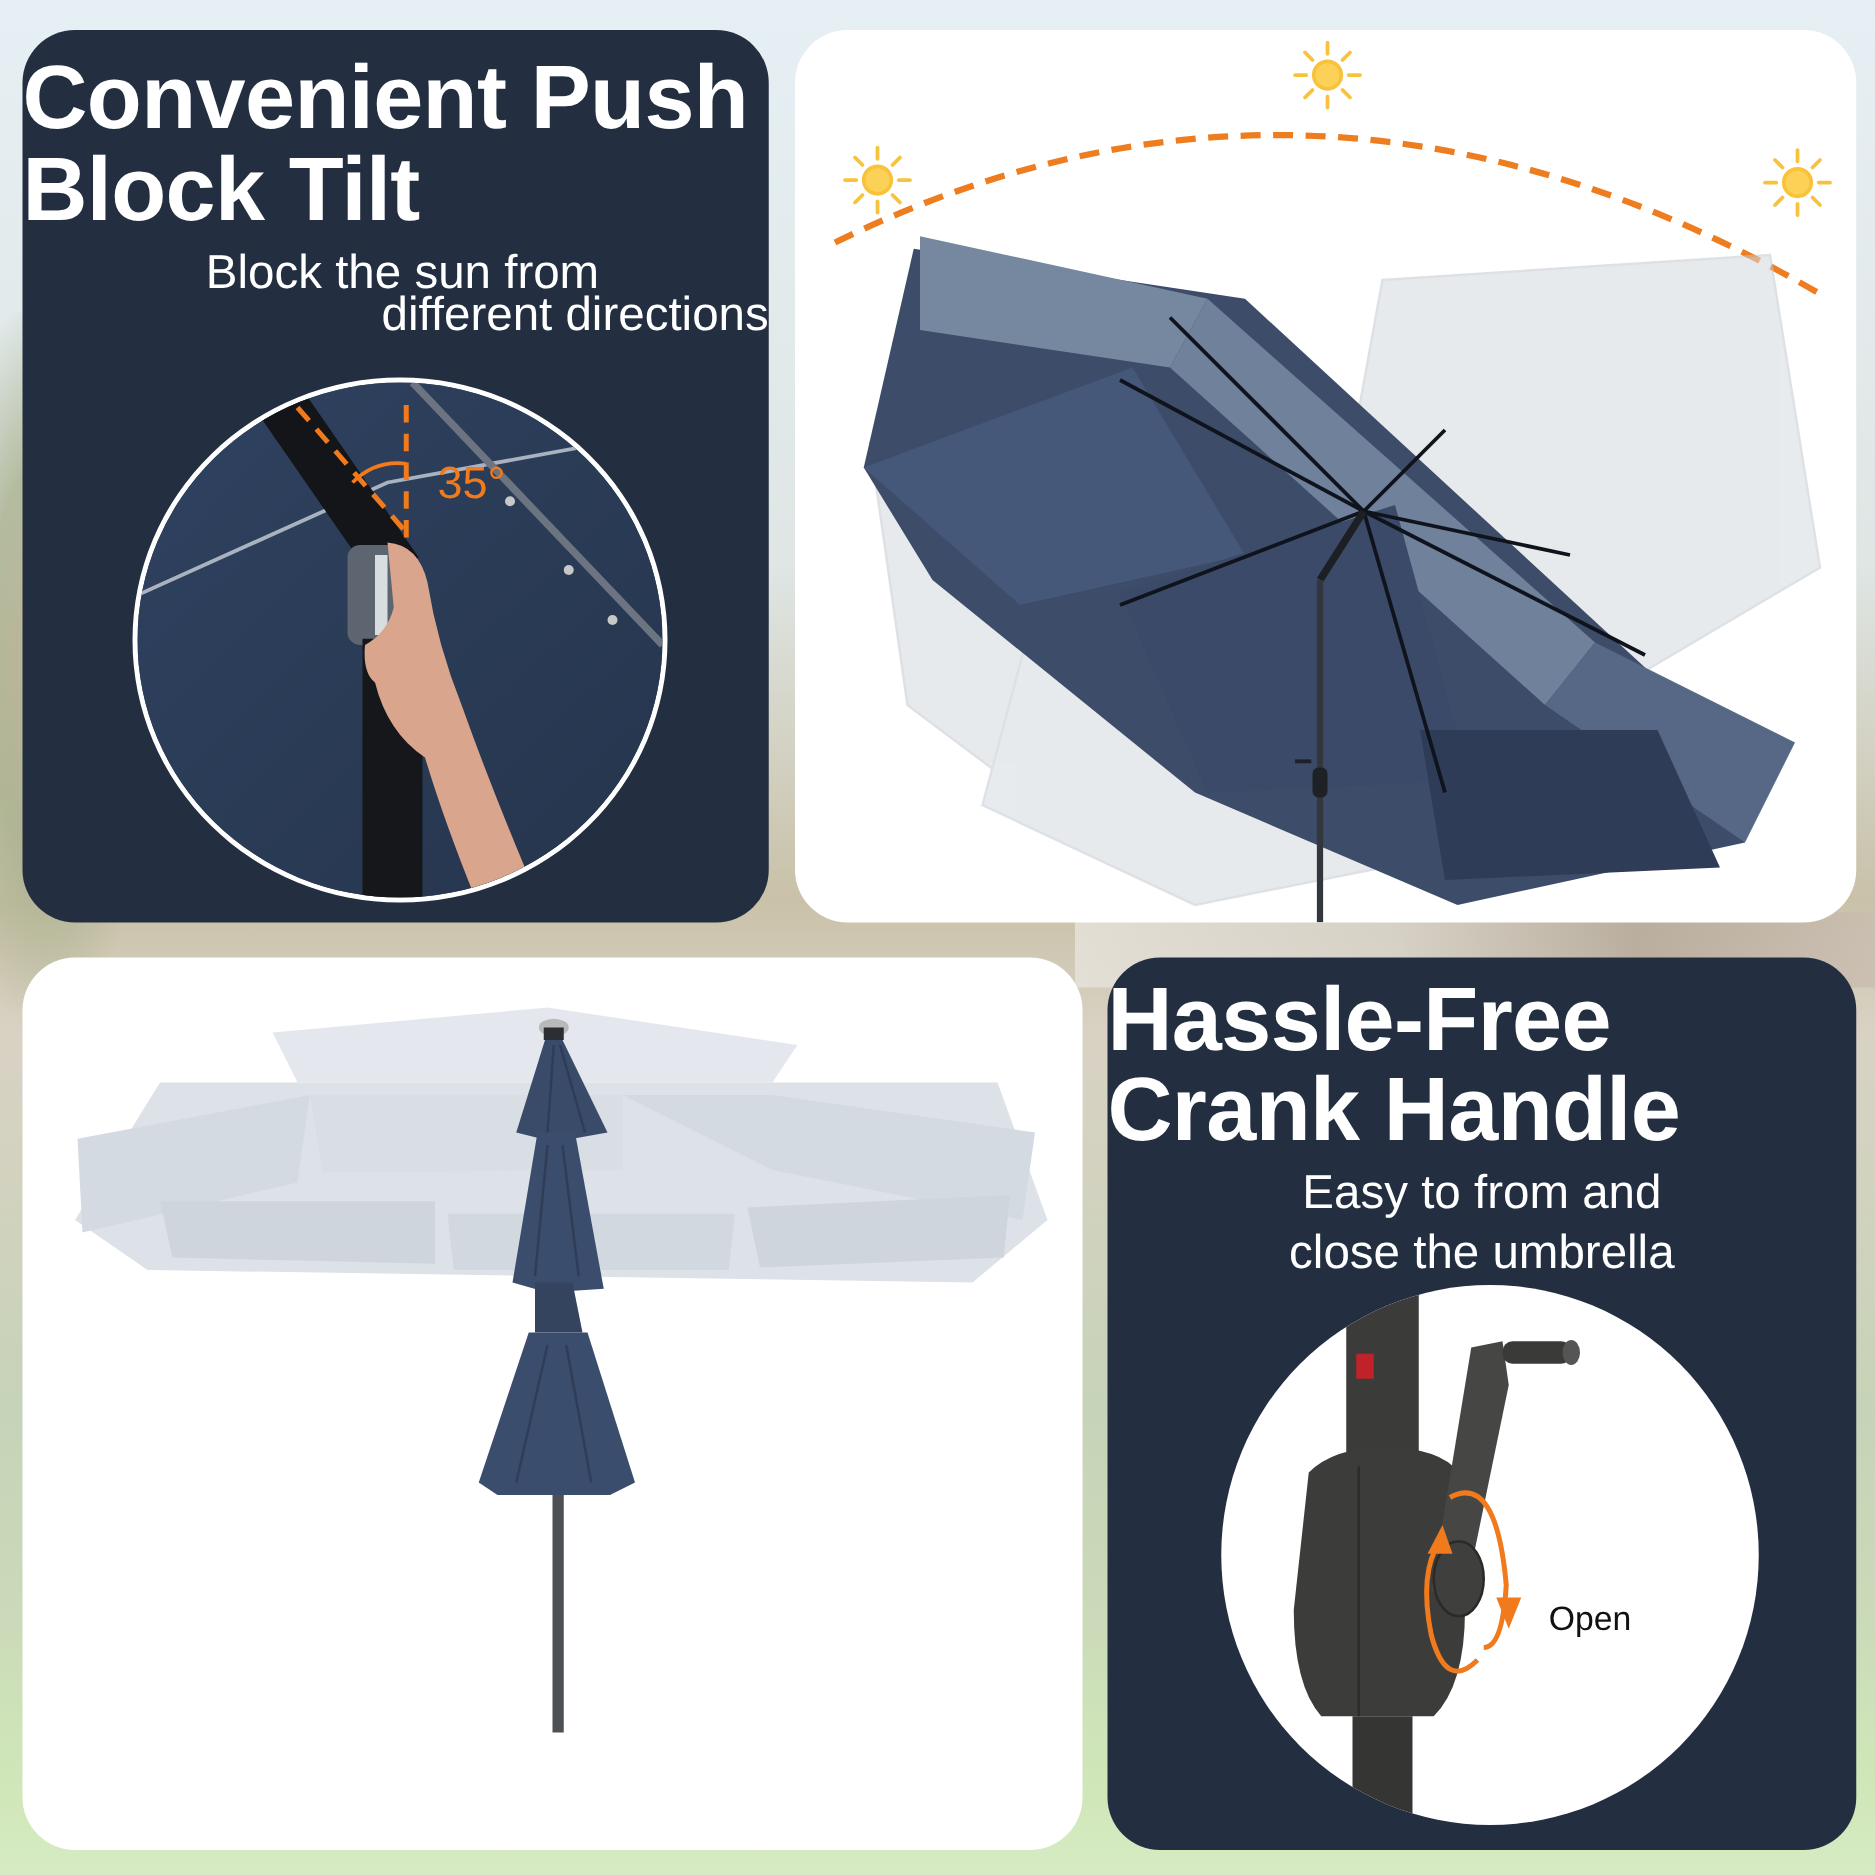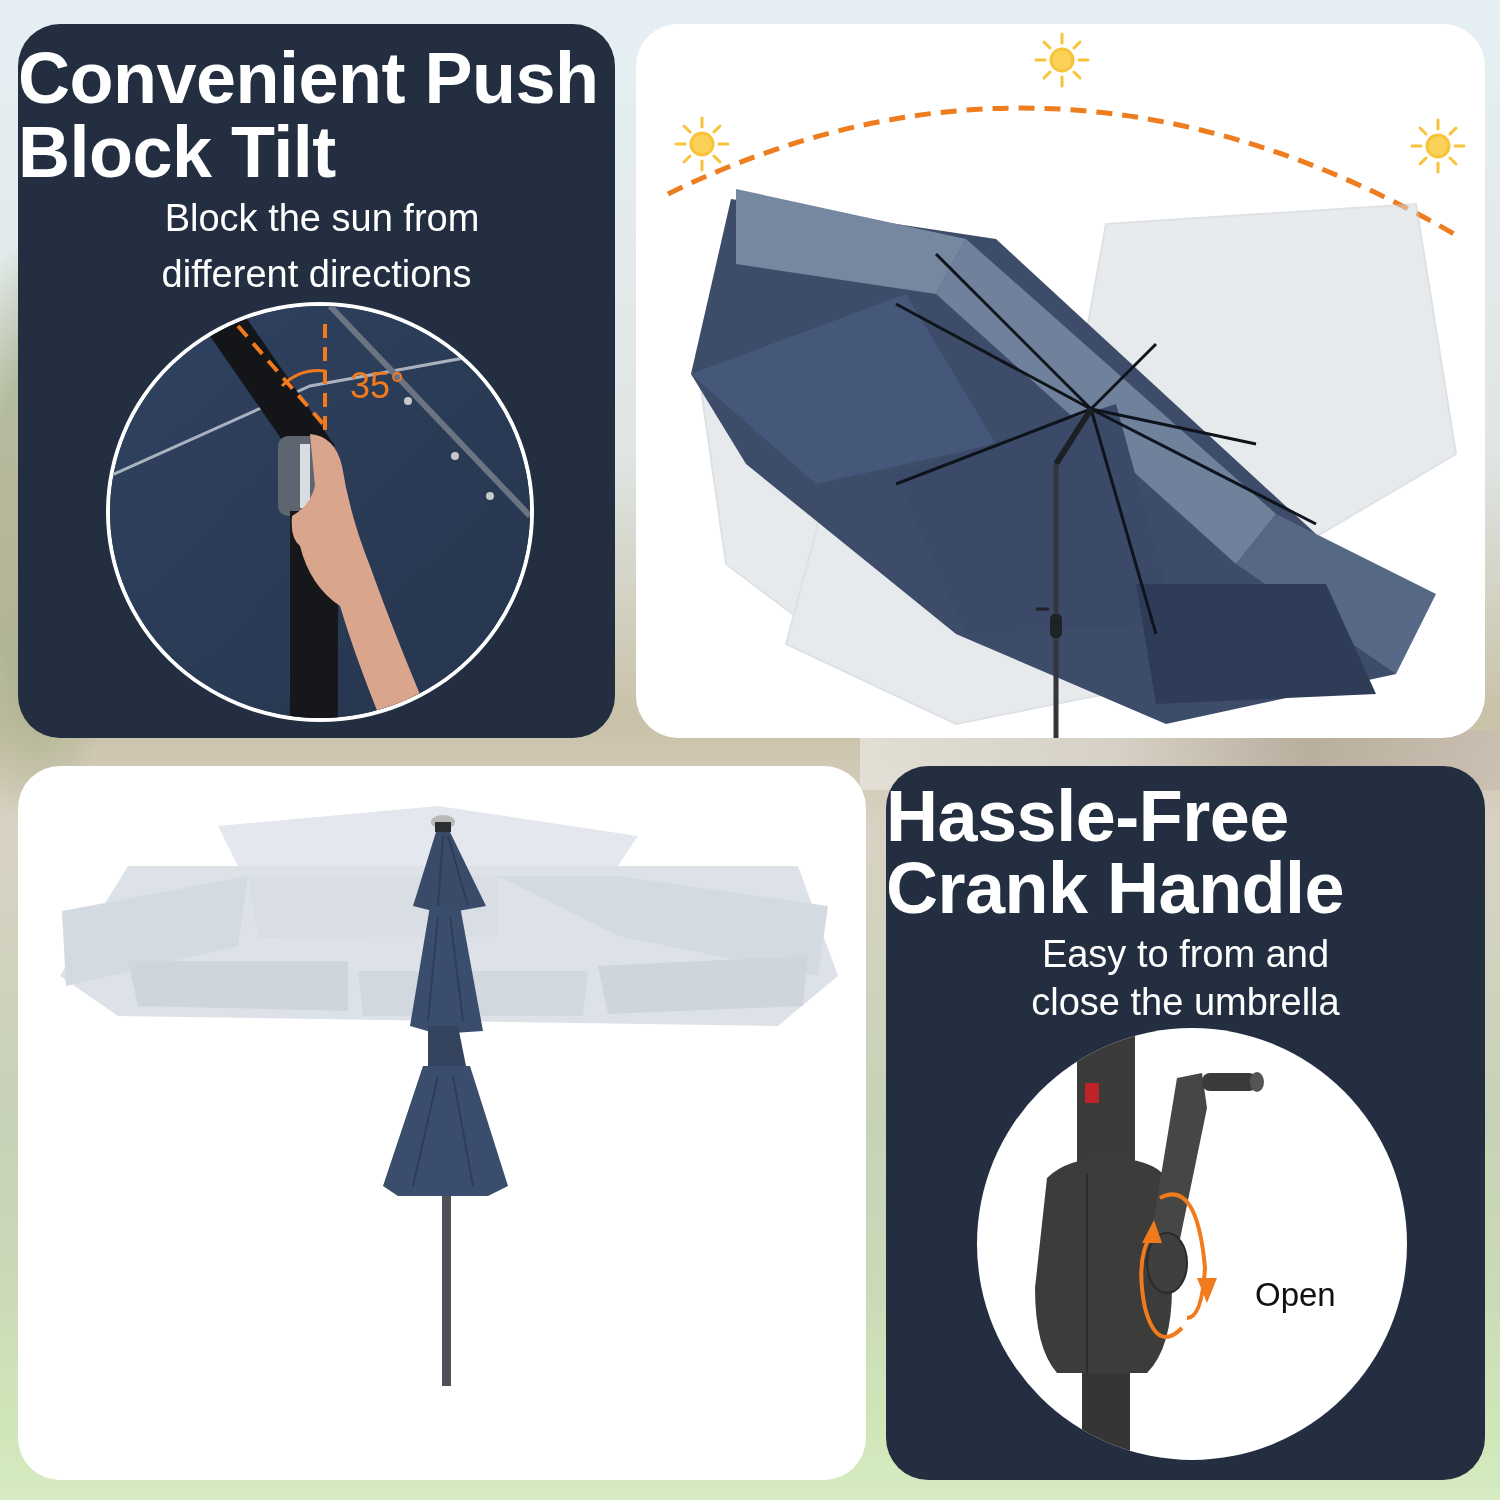--- a/index.html
+++ b/index.html
@@ -49,35 +49,35 @@
   #tilt-circle { left: 88px; top: 278px; width: 428px; height: 420px; background: #2c3d58; }
   #crank-circle { left: 91px; top: 262px; width: 430px; height: 432px; background: #ffffff; border: none; }
 
   svg { display: block; }
   .abs { position: absolute; }
 
   .angle-label {
     position: absolute; left: 240px; top: 60px; color: #f07a1c; font-size: 36px; line-height: 40px;
   }
   .open-label {
-    position: absolute; left: 262px; top: 245px; color: #111111; font-size: 33px; line-height: 44px; margin-left: 16px;
+    position: absolute; left: 262px; top: 245px; color: #111111; font-size: 27px; line-height: 44px;
   }
 </style>
 </head>
 <body>
 
 <div class="bg-tree"></div>
 <div class="bg-house"></div>
 <div class="bg-grass"></div>
 
 <div class="panel dark" id="p-tilt">
   <div class="title" style="top:18px;">Convenient Push</div>
   <div class="title" style="top:92px;">Block Tilt</div>
   <div class="subtitle" style="top:170px;padding-left:11px;">Block the sun from</div>
-  <div class="subtitle" style="top:226px;">different directions</div>
+  <div class="subtitle" style="top:204px;text-align:right;">different directions</div>
 
   <div class="circle" id="tilt-circle">
     <svg width="420" height="412" viewBox="0 0 420 412">
       <defs>
         <linearGradient id="fab" x1="0" y1="0" x2="1" y2="1">
           <stop offset="0" stop-color="#2f4260"></stop>
             <stop offset="1" stop-color="#26354d"></stop>
         </linearGradient>
       </defs>
       <rect width="420" height="412" fill="url(#fab)"></rect>

